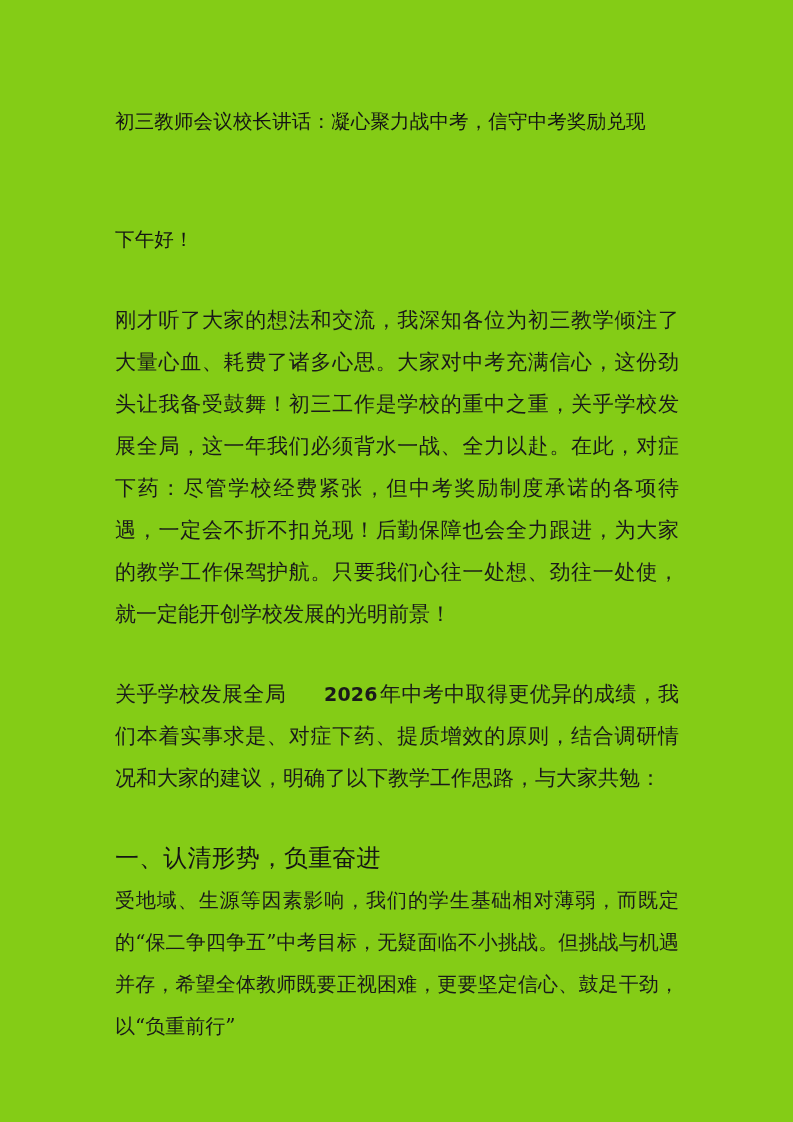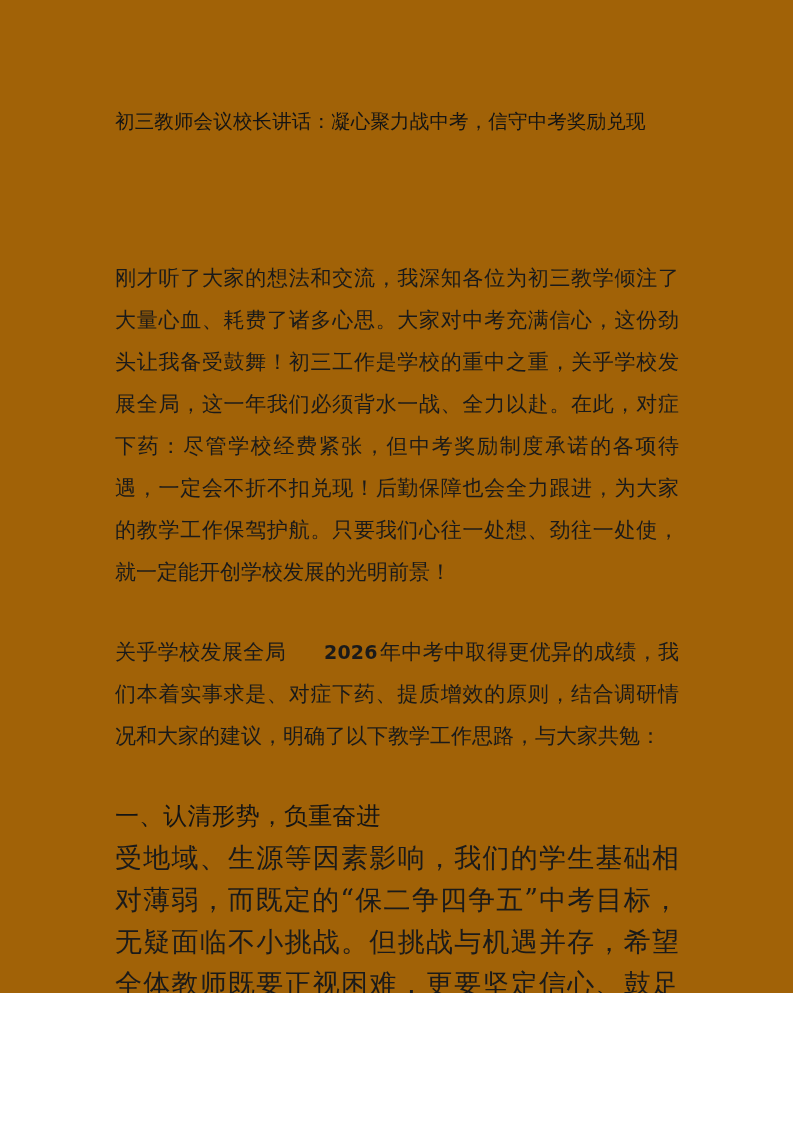--- a/index.html
+++ b/index.html
@@ -3,22 +3,22 @@
 <meta charset="utf-8">
 <style>
   html, body {
     margin: 0;
     padding: 0;
     background: #ffffff;
   }
   .page {
     position: relative;
     width: 793px;
-    height: 993px;
-    background: #a16207;
+    height: 1122px;
+    background: #84cc16;
     overflow: hidden;
     font-family: "DejaVu Serif", "Liberation Serif", serif;
     color: #161616;
   }
   .content {
     position: absolute;
     left: 115px;
     top: 101px;
     width: 564px;
   }
@@ -49,21 +49,21 @@
     letter-spacing: 0px;
   }
   .section-heading {
     font-size: 24px;
     line-height: 42px;
     letter-spacing: 0.15px;
     white-space: nowrap;
     color: #141414;
   }
   .para-tight {
-    font-size: 27px;
+    font-size: 20px;
     line-height: 42px;
     text-align: justify;
     text-justify: inter-ideograph;
     text-align-last: left;
     color: #1a1a1a;
   }
   
   .gap-para { height: 38px; }
 
   .num {
@@ -81,20 +81,21 @@
 <div class="page">
   <div class="content">
 
     <div class="line-title">初三教师会议校长讲话：凝心聚力战中考，信守中考奖励兑现</div>
 
     <div class="gap-para"></div>
 
 
     <div class="gap-para"></div>
 
+    <div class="greeting">下午好！</div>
 
     <div class="gap-para"></div>
 
     <div class="para">刚才听了大家的想法和交流，我深知各位为初三教学倾注了大量心血、耗费了诸多心思。大家对中考充满信心，这份劲头让我备受鼓舞！初三工作是学校的重中之重，关乎学校发展全局，这一年我们必须背水一战、全力以赴。在此，对症下药：尽管学校经费紧张，但中考奖励制度承诺的各项待遇，一定会不折不扣兑现！后勤保障也会全力跟进，为大家的教学工作保驾护航。只要我们心往一处想、劲往一处使，就一定能开创学校发展的光明前景！</div>
 
     <div class="gap-para"></div>
 
     <div class="para"><span>关乎学校发展全局</span><span class="num">2026</span><span>年中考中取得更优异的成绩，我们本着实事求是、对症下药、提质增效的原则，结合调研情况和大家的建议，明确了以下教学工作思路，与大家共勉：</span></div>
 
     <div class="gap-para"></div>

